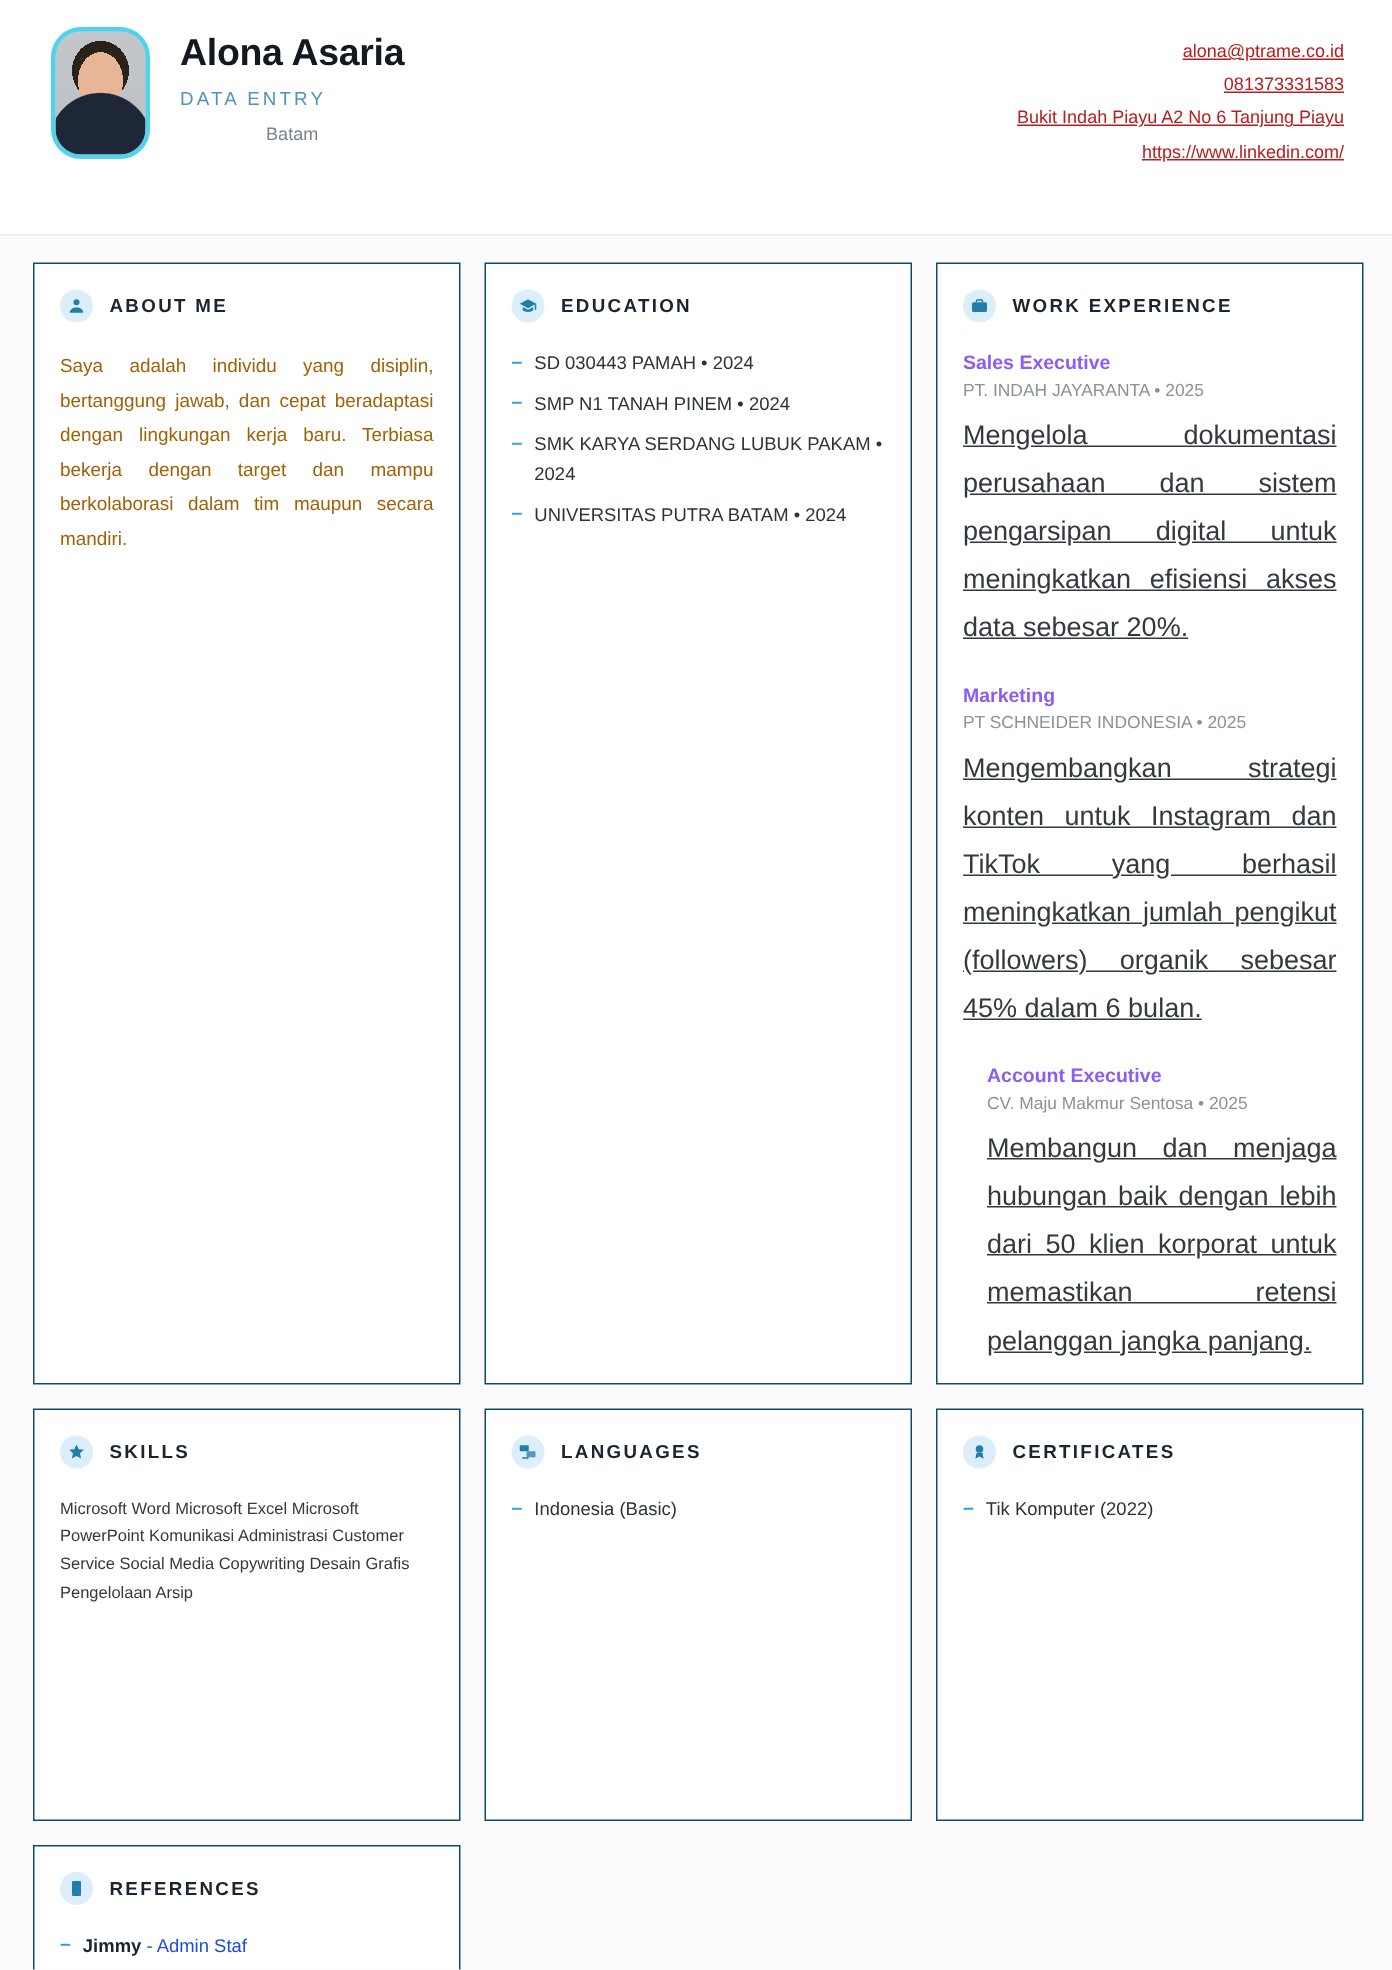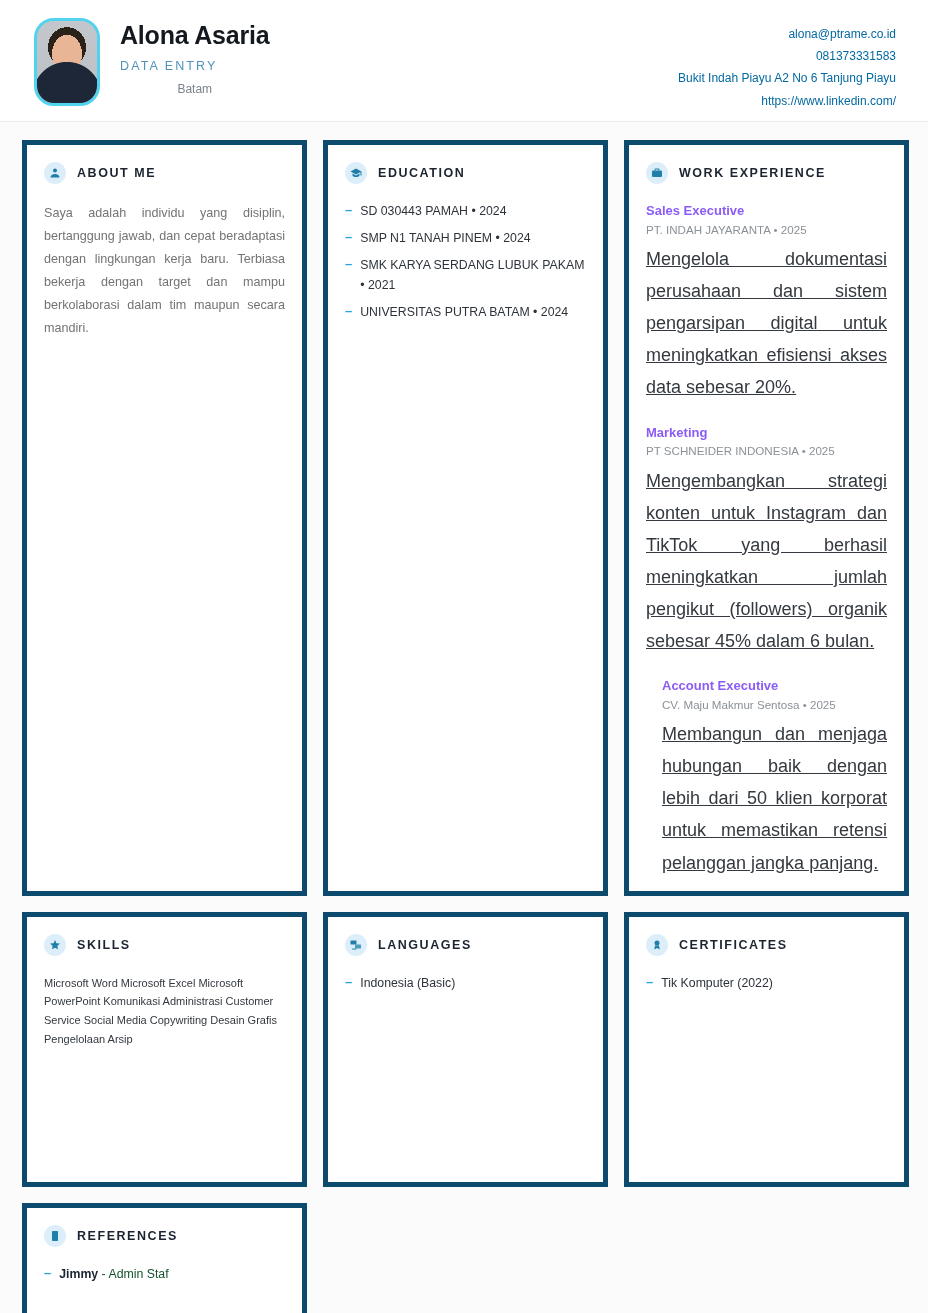--- a/index.html
+++ b/index.html
@@ -21,21 +21,21 @@
   }
 
   
   .header {
     background: #ffffff;
     border-bottom: 1px solid #e9eaec;
     padding: 18px 32px 16px 34px;
     display: flex;
     align-items: flex-start;
     justify-content: space-between;
-    height: 122px;
+    height: 157px;
   }
 
   .identity {
     display: flex;
     align-items: flex-start;
     gap: 20px;
   }
 
   .avatar-frame {
     width: 66px;
@@ -84,37 +84,38 @@
     text-align: center;
   }
 
   .contact {
     text-align: right;
     padding-top: 5px;
   }
 
   .contact-line {
     font-size: 12px;
-    color: #0369a1;
+    color: #b91c1c;
     line-height: 1.85;
     white-space: nowrap;
+    text-decoration: underline;
   }
 
   
   .grid {
     display: grid;
     grid-template-columns: 285px 285px 285px;
     gap: 16px 16px;
     padding: 18px 22px 22px 22px;
     align-content: start;
   }
 
   .card {
     background: #ffffff;
-    border: 5px solid #0c4a6e;
+    border: 1px solid #0c4a6e;
     border-radius: 0;
     padding: 17px 17px 12px 17px;
   }
 
   .card-tall   { min-height: 610px; }
   .card-mid    { min-height: 275px; }
   .card-short  { min-height: 222px; }
 
   .card-head {
     display: flex;
@@ -139,21 +140,21 @@
     font-size: 12.5px;
     font-weight: 700;
     letter-spacing: 1.55px;
     color: #1b2430;
   }
 
   
   .para {
     font-size: 12.6px;
     line-height: 1.82;
-    color: #737373;
+    color: #a16207;
     text-align: justify;
   }
 
   .plain {
     font-size: 11px;
     line-height: 1.72;
     color: #33393f;
   }
 
   
@@ -199,21 +200,21 @@
   .exp-desc {
     margin-top: 5px;
     font-size: 18px;
     line-height: 1.78;
     color: #33393f;
     text-align: justify;
     text-decoration: underline;
   }
 
   .ref-name { font-weight: 700; color: #1b2430; }
-  .ref-rest { color: #14532d; text-align: right; }
+  .ref-rest { color: #1d4ed8; text-align: right; }
 </style>
 </head>
 <body>
 
 <div class="page">
 
   <div class="header">
 
     <div class="identity">
       <div class="avatar-frame">
@@ -264,21 +265,21 @@
         <li class="bullet-item">
           <span class="dash">–</span>
           <span class="bullet-text">SD 030443 PAMAH • 2024</span>
         </li>
         <li class="bullet-item">
           <span class="dash">–</span>
           <span class="bullet-text">SMP N1 TANAH PINEM • 2024</span>
         </li>
         <li class="bullet-item">
           <span class="dash">–</span>
-          <span class="bullet-text">SMK KARYA SERDANG LUBUK PAKAM • 2021</span>
+          <span class="bullet-text">SMK KARYA SERDANG LUBUK PAKAM • 2024</span>
         </li>
         <li class="bullet-item">
           <span class="dash">–</span>
           <span class="bullet-text">UNIVERSITAS PUTRA BATAM • 2024</span>
         </li>
       </ul>
     </div>
 
     <div class="card card-tall">
       <div class="card-head">

